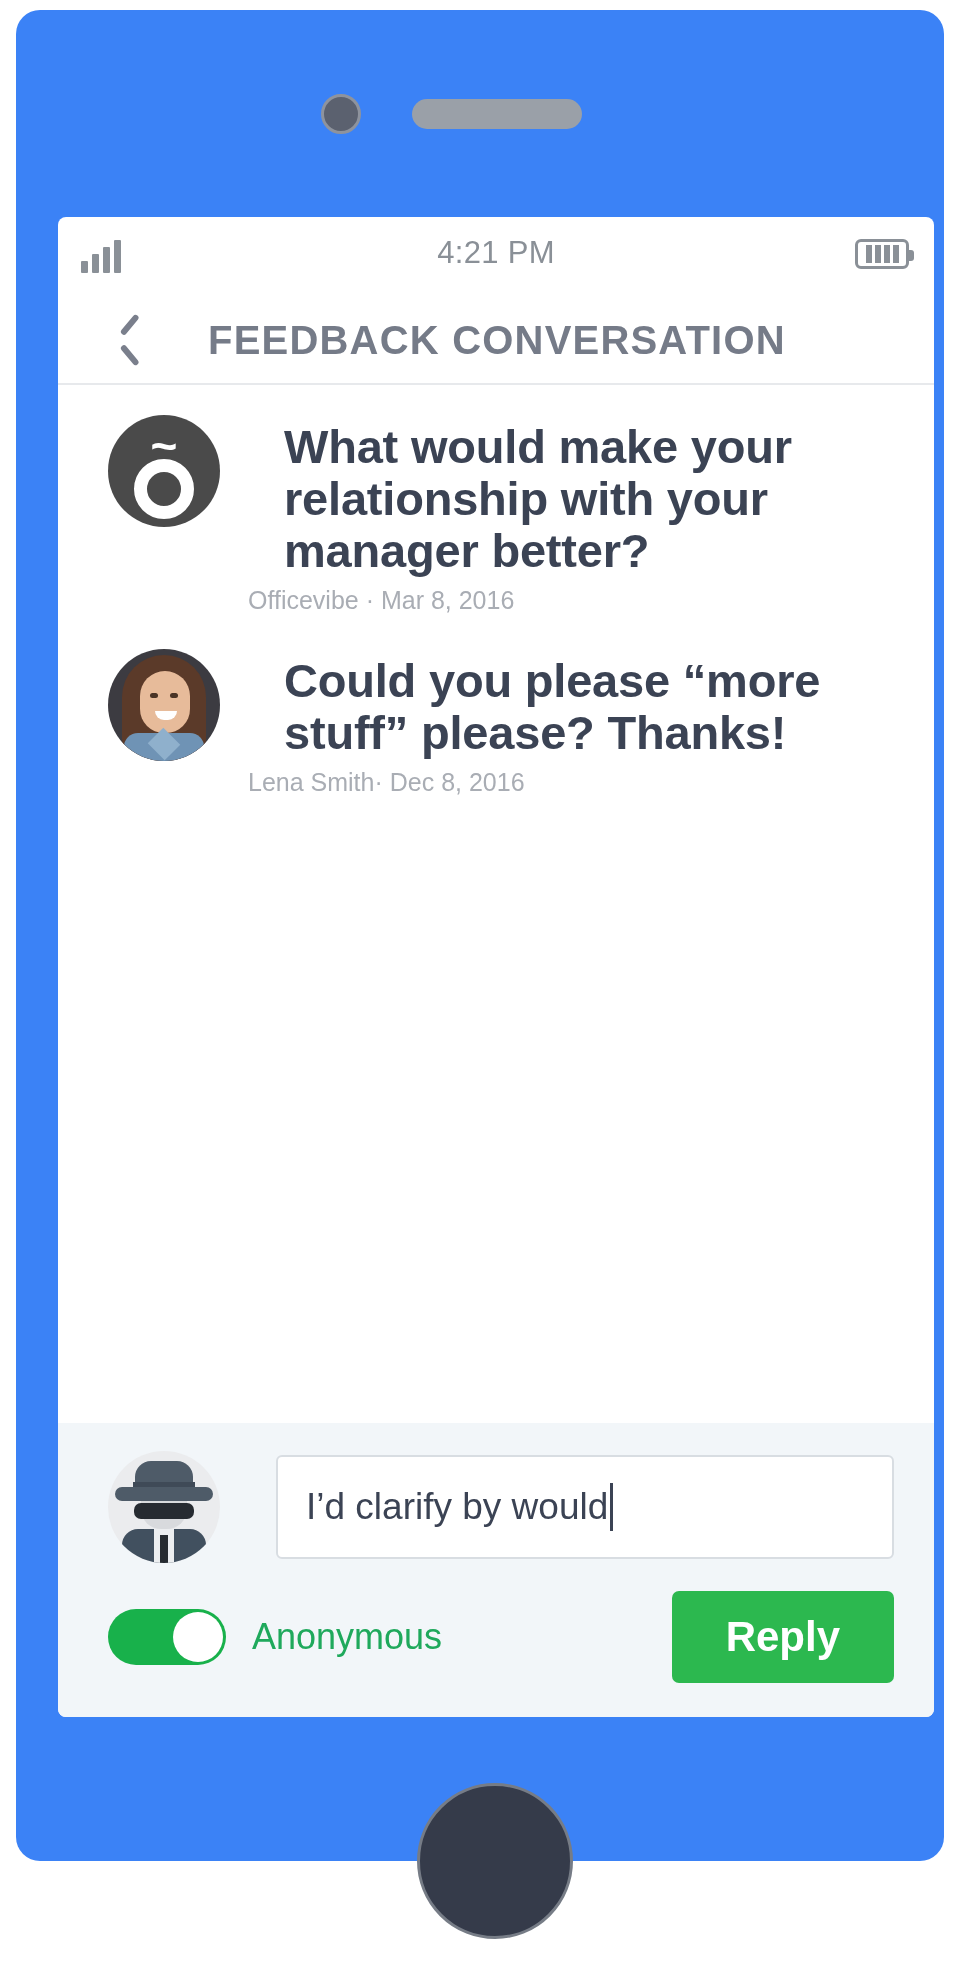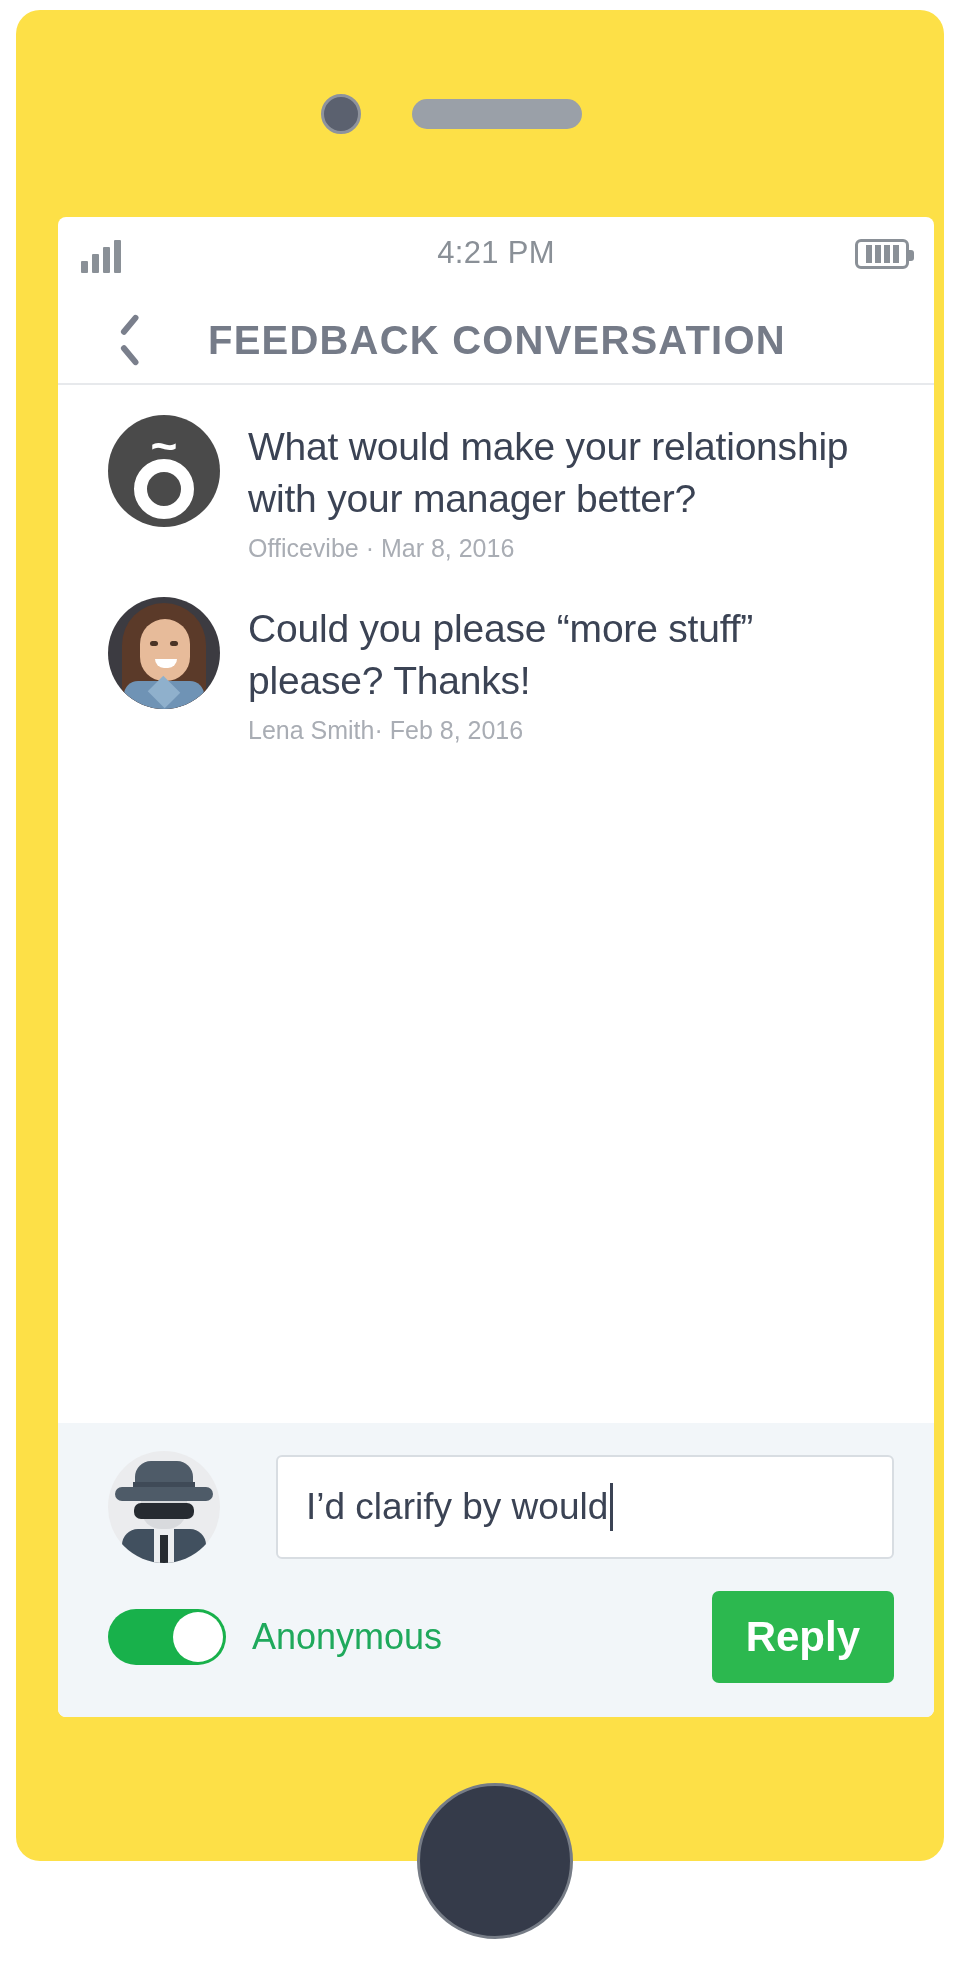--- a/index.html
+++ b/index.html
@@ -14,21 +14,21 @@
     overflow: hidden;
   }
 
   
   #phone-frame {
     position: absolute;
     left: 16px;
     top: 10px;
     width: 928px;
     height: 1851px;
-    background: #fde047;
+    background: #3b82f6;
     border-radius: 24px;
     box-sizing: border-box;
   }
   #phone-camera {
     position: absolute;
     left: 305px;
     top: 84px;
     width: 40px;
     height: 40px;
     border-radius: 50%;
@@ -247,25 +247,26 @@
     width: 112px;
     height: 112px;
     border-radius: 50%;
     margin-right: 28px;
     overflow: hidden;
     position: relative;
     background: #e9eaec;
   }
   .msg-body { padding-top: 6px; }
   .msg-text {
-    font-size: 39px;
-    font-weight: normal;
+    font-size: 47px;
+    font-weight: bold;
     color: #3b4354;
     line-height: 52px;
     letter-spacing: -0.2px;
+    margin-left: 36px;
   }
   .msg-meta {
     font-size: 25px;
     color: #a9adb4;
     margin-top: 9px;
   }
 
   
   .ov-logo { background: #4a4a4a; }
   .ov-ring {
@@ -488,21 +489,21 @@
     color: #1fa95c;
   }
   #reply-button {
     margin-left: auto;
     background: #2cb84f;
     color: #ffffff;
     font-size: 42px;
     font-weight: bold;
     border: none;
     border-radius: 7px;
-    padding: 22px 34px;
+    padding: 22px 54px;
     cursor: pointer;
     font-family: "Liberation Sans", sans-serif;
   }
 </style>
 </head>
 <body>
 
 <div id="phone-frame">
 
   <div id="phone-camera"></div>
@@ -551,21 +552,21 @@
           <div class="ph-hair"></div>
           <div class="ph-face"></div>
           <div class="ph-eye l"></div>
           <div class="ph-eye r"></div>
           <div class="ph-smile"></div>
           <div class="ph-shirt"></div>
           <div class="ph-collar"></div>
         </div>
         <div class="msg-body">
           <div class="msg-text">Could you please “more stuff” please? Thanks!</div>
-          <div class="msg-meta">Lena Smith· Feb 8, 2016</div>
+          <div class="msg-meta">Lena Smith· Dec 8, 2016</div>
         </div>
       </div>
 
     </div>
 
     <div id="composer">
       <div id="composer-top">
         <div class="avatar spy">
           <div class="spy-face"></div>
           <div class="spy-glasses"></div>

